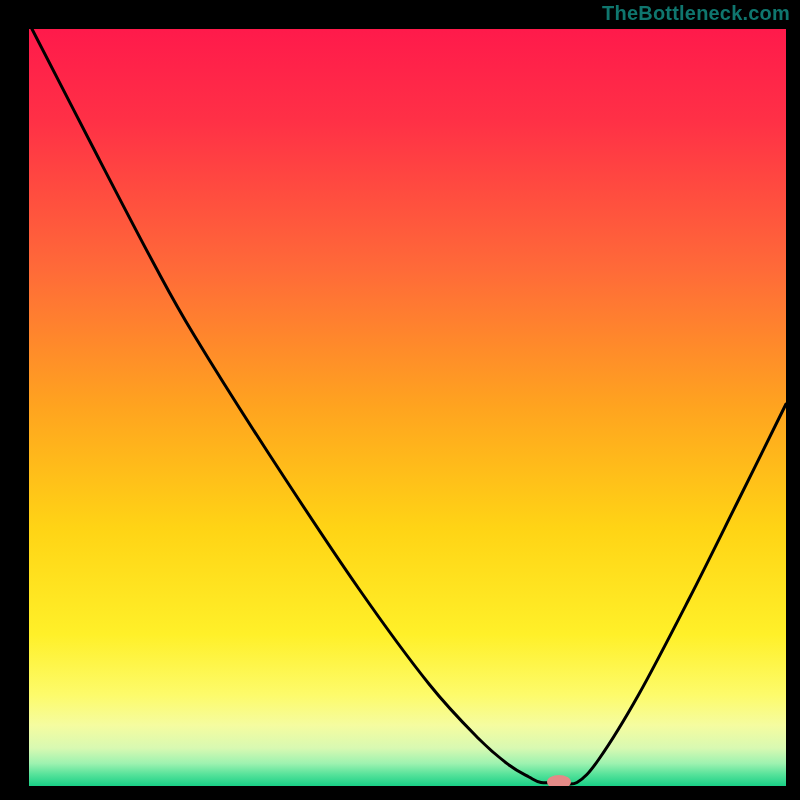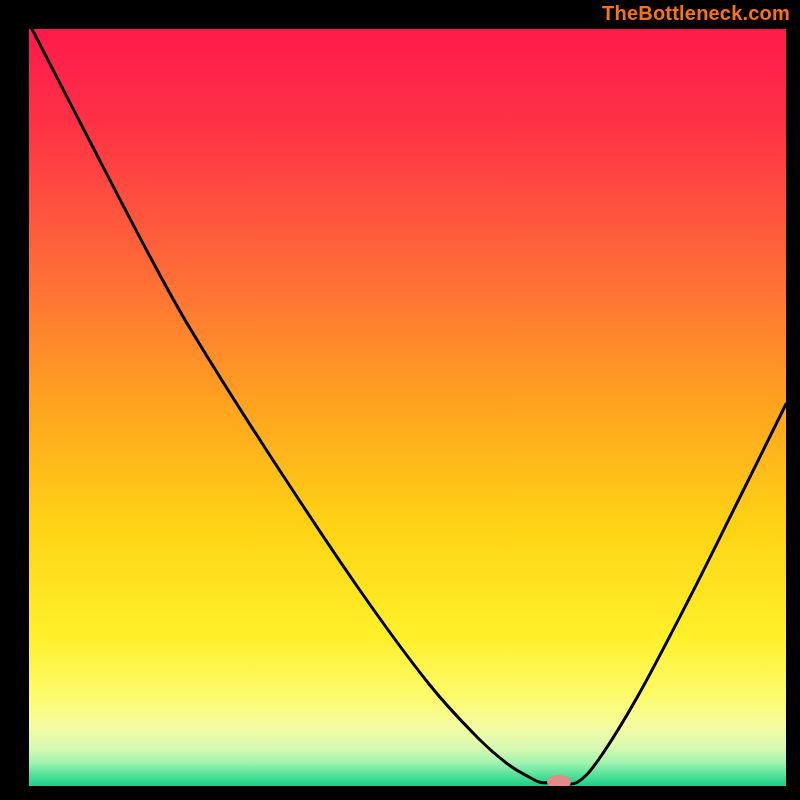--- a/index.html
+++ b/index.html
@@ -15,21 +15,21 @@
     width: 800px;
     height: 800px;
   }
   .watermark {
     position: absolute;
     top: 2px;
     right: 10px;
     font-family: Arial, Helvetica, sans-serif;
     font-size: 20px;
     font-weight: 600;
-    color: #f97316;
+    color: #0f766e;
     letter-spacing: 0.2px;
     z-index: 10;
   }
   .plot {
     position: absolute;
     left: 29px;
     top: 29px;
     width: 757px;
     height: 757px;
     overflow: hidden;

